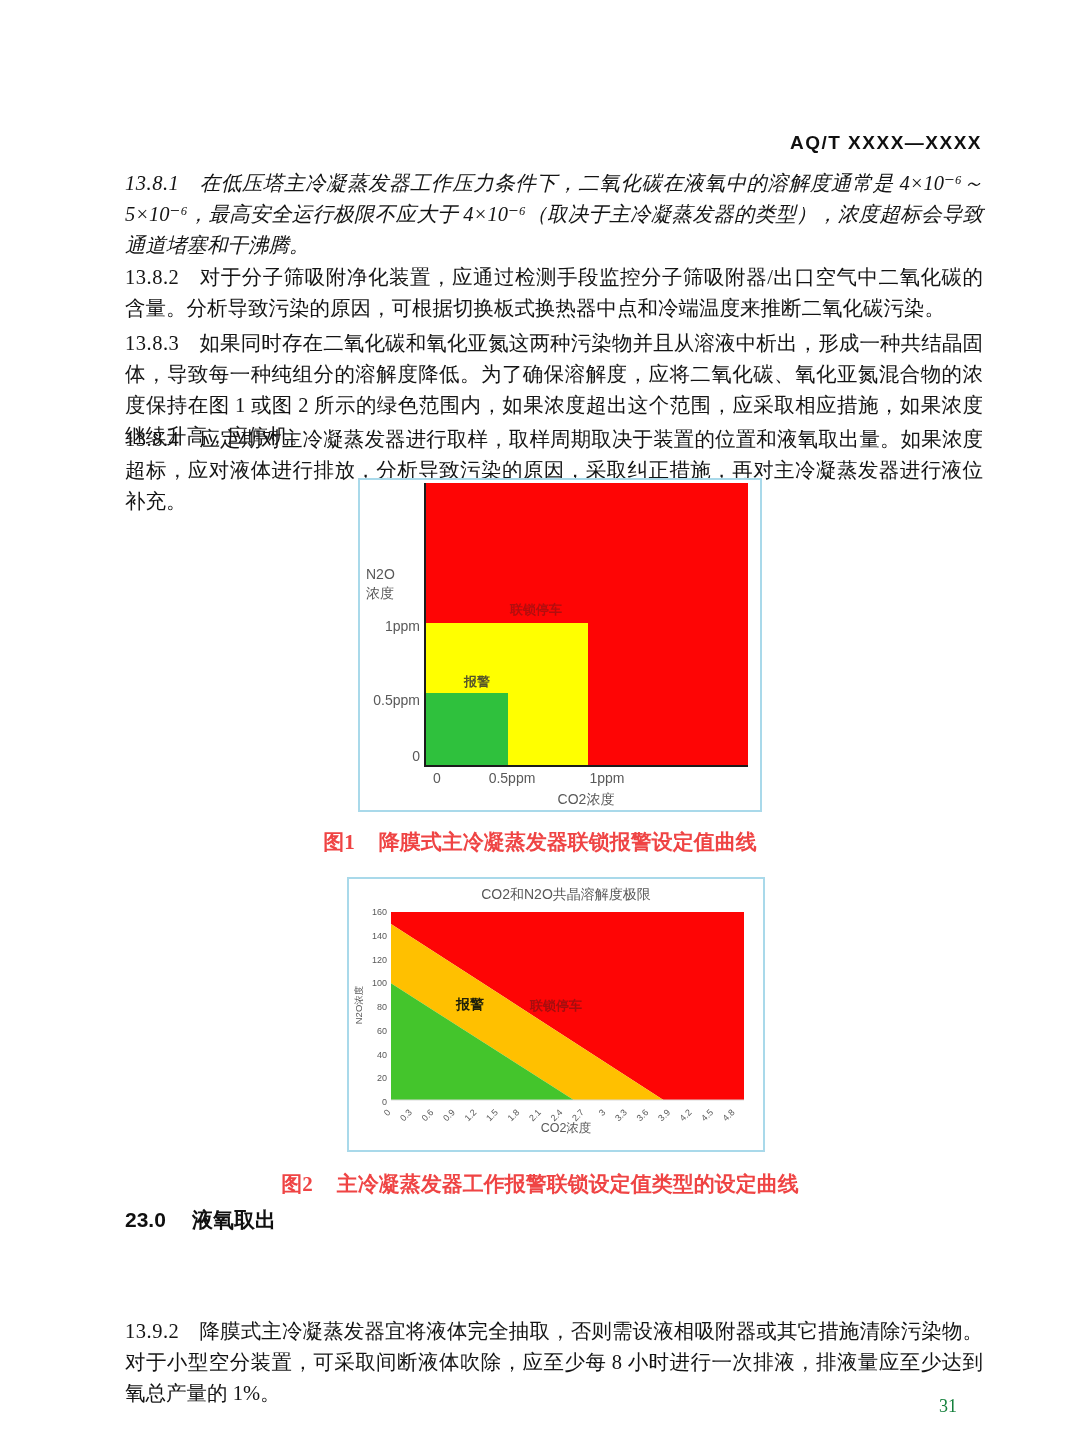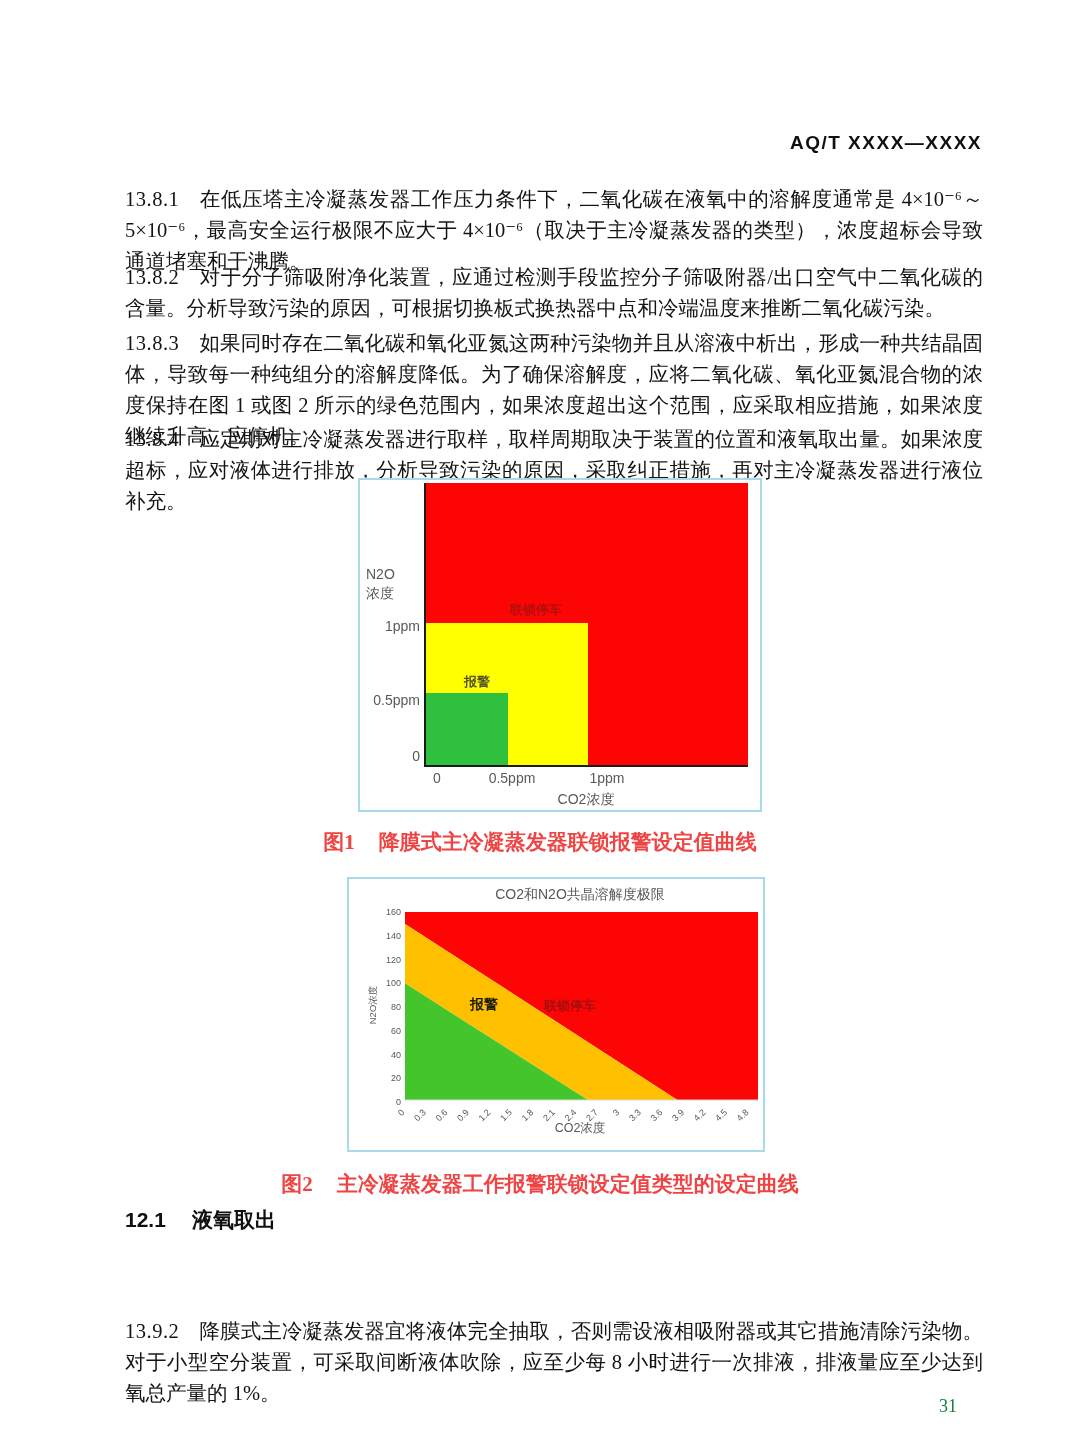--- a/index.html
+++ b/index.html
@@ -8,21 +8,21 @@
 
   
   .doc-code{position:absolute;top:132px;right:98px;
             font-family:"Liberation Sans","DejaVu Sans",sans-serif;
             font-weight:700;font-size:19px;letter-spacing:1.5px;color:#101010;}
 
   
   .clause{position:absolute;left:125px;width:858px;margin:0;
           font-size:20.5px;line-height:31px;text-align:justify;color:#141414;}
   .clause .num{margin-right:20px;letter-spacing:.5px;}
-  .c1{top:184px;} .c2{top:262px;} .c3{top:328px;} .c4{top:412px;margin-top:12px;}
+  .c1{top:168px;font-style:italic;} .c2{top:262px;} .c3{top:328px;} .c4{top:412px;margin-top:12px;}
   .c5{top:1250px;} .c6{top:1316px;}
 
   
   .section-heading{position:absolute;left:125px;top:1206px;margin:0;
           font-family:"Liberation Sans","DejaVu Sans",sans-serif;
           font-weight:700;font-size:21px;color:#101010;}
   .section-heading .num{margin-right:26px;}
   .fig-caption{position:absolute;left:0;width:1080px;text-align:center;margin:0;
           font-family:Liberation Serif, serif;
           font-weight:700;font-size:21px;color:#ef4444;}
@@ -46,21 +46,21 @@
         font-family:"Liberation Sans",sans-serif;font-size:14px;color:#595959;}
   .yt0{top:138px;} .yt1{top:212px;} .yt2{top:268px;}
   .fig1-xtick{position:absolute;top:290px;transform:translateX(-50%);
         font-family:"Liberation Sans",sans-serif;font-size:14px;color:#595959;}
   .xt0{left:77px;} .xt1{left:152px;} .xt2{left:247px;}
   .fig1-xlabel{position:absolute;left:64px;top:311px;width:324px;text-align:center;
         font-family:"Liberation Sans",sans-serif;font-size:14px;color:#595959;}
 
   
   .fig2{position:absolute;left:347px;top:877px;width:418px;height:275px;
-        background:#ffffff;border:2px solid #a9d9ea;box-sizing:border-box;padding-left:14px;}
+        background:#ffffff;border:2px solid #a9d9ea;box-sizing:border-box;}
   .fig2 svg{display:block;width:414px;height:271px;}
   .f2title{font-family:"Liberation Sans",sans-serif;font-size:14px;fill:#595959;}
   .f2tick{font-family:"Liberation Sans",sans-serif;font-size:9px;fill:#595959;}
   .f2axis{font-family:"Liberation Sans",sans-serif;font-size:9.5px;fill:#595959;}
   .f2xlab{font-family:"Liberation Sans",sans-serif;font-size:12.5px;fill:#595959;}
   .f2alarm{font-family:"Liberation Sans",sans-serif;font-size:14px;font-weight:700;fill:#20200a;}
   .f2trip{font-family:"Liberation Sans",sans-serif;font-size:13px;font-weight:700;fill:#a50e0e;}
 
   
   .pageno{position:absolute;left:926px;top:1396px;width:44px;text-align:center;
@@ -145,20 +145,20 @@
       <text class="f2tick" transform="translate(364.7,234) rotate(-45)" text-anchor="end">4.5</text>
       <text class="f2tick" transform="translate(386.2,234) rotate(-45)" text-anchor="end">4.8</text>
 
       <text class="f2axis" transform="translate(13,126) rotate(-90)" text-anchor="middle">N2O浓度</text>
       <text class="f2xlab" x="217" y="253" text-anchor="middle">CO2浓度</text>
     </svg>
   </div>
 
   <p class="fig-caption cap2"><span class="num">图2</span><span>主冷凝蒸发器工作报警联锁设定值类型的设定曲线</span></p>
 
-  <p class="section-heading"><span class="num">12.1</span><span>液氧取出</span></p>
+  <p class="section-heading"><span class="num">23.0</span><span>液氧取出</span></p>
 
 
   <p class="clause c6"><span class="num">13.9.2</span><span>降膜式主冷凝蒸发器宜将液体完全抽取，否则需设液相吸附器或其它措施清除污染物。对于小型空分装置，可采取间断液体吹除，应至少每 8 小时进行一次排液，排液量应至少达到氧总产量的 1%。</span></p>
 
   <div class="pageno">31</div>
 
 </div>
 
 </body></html>

